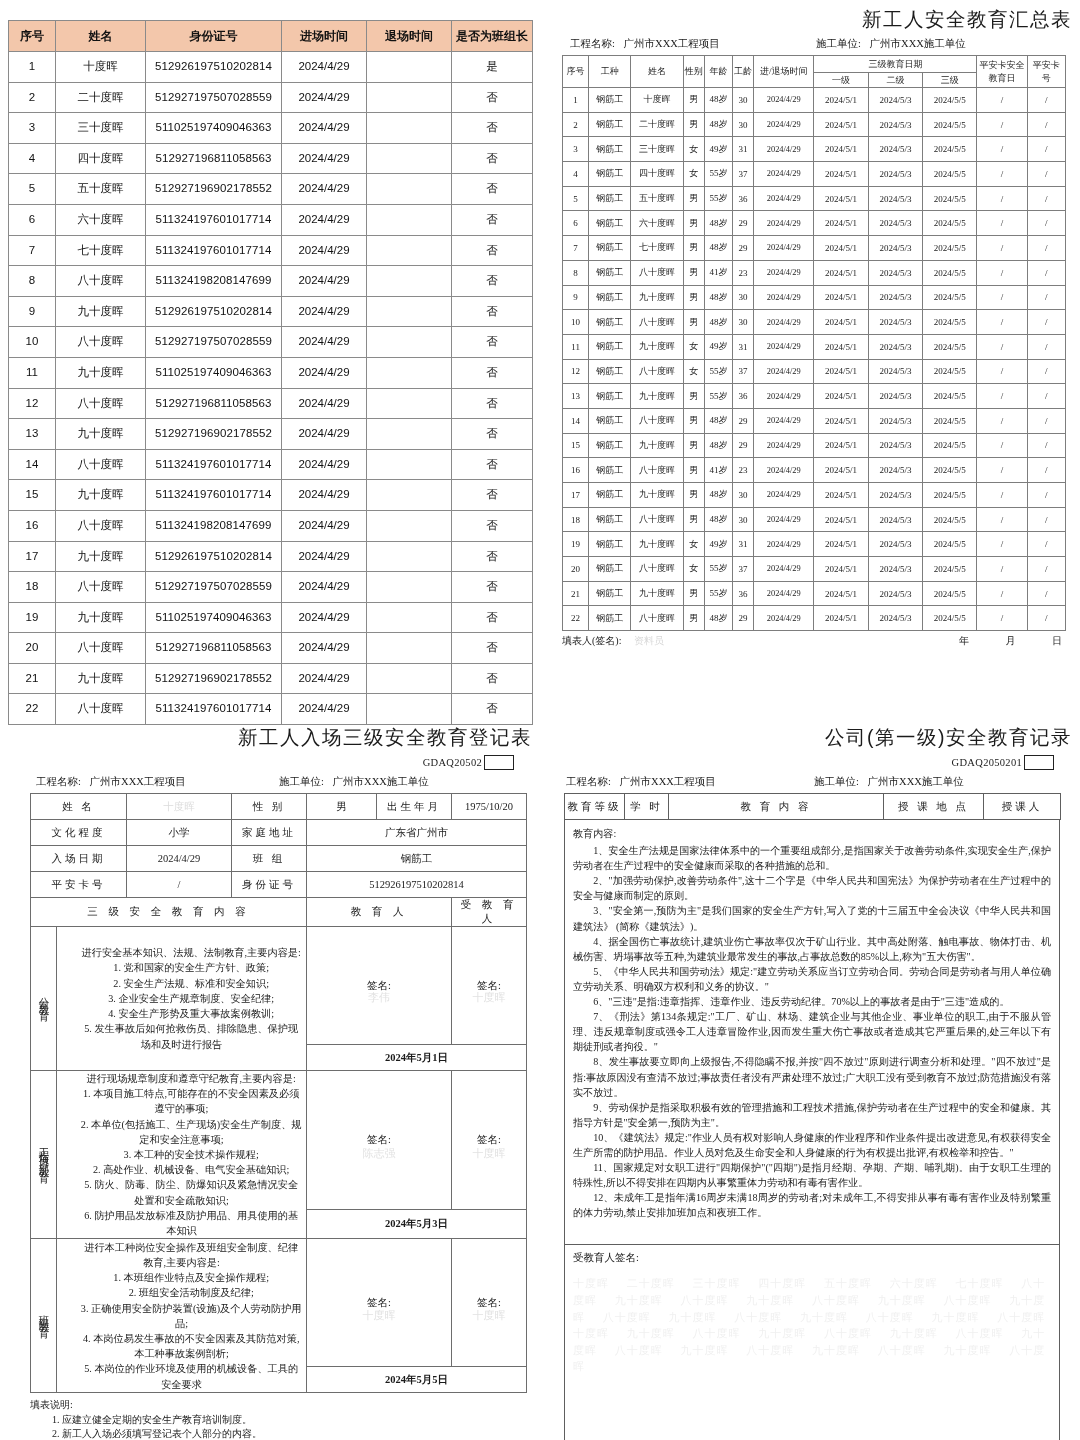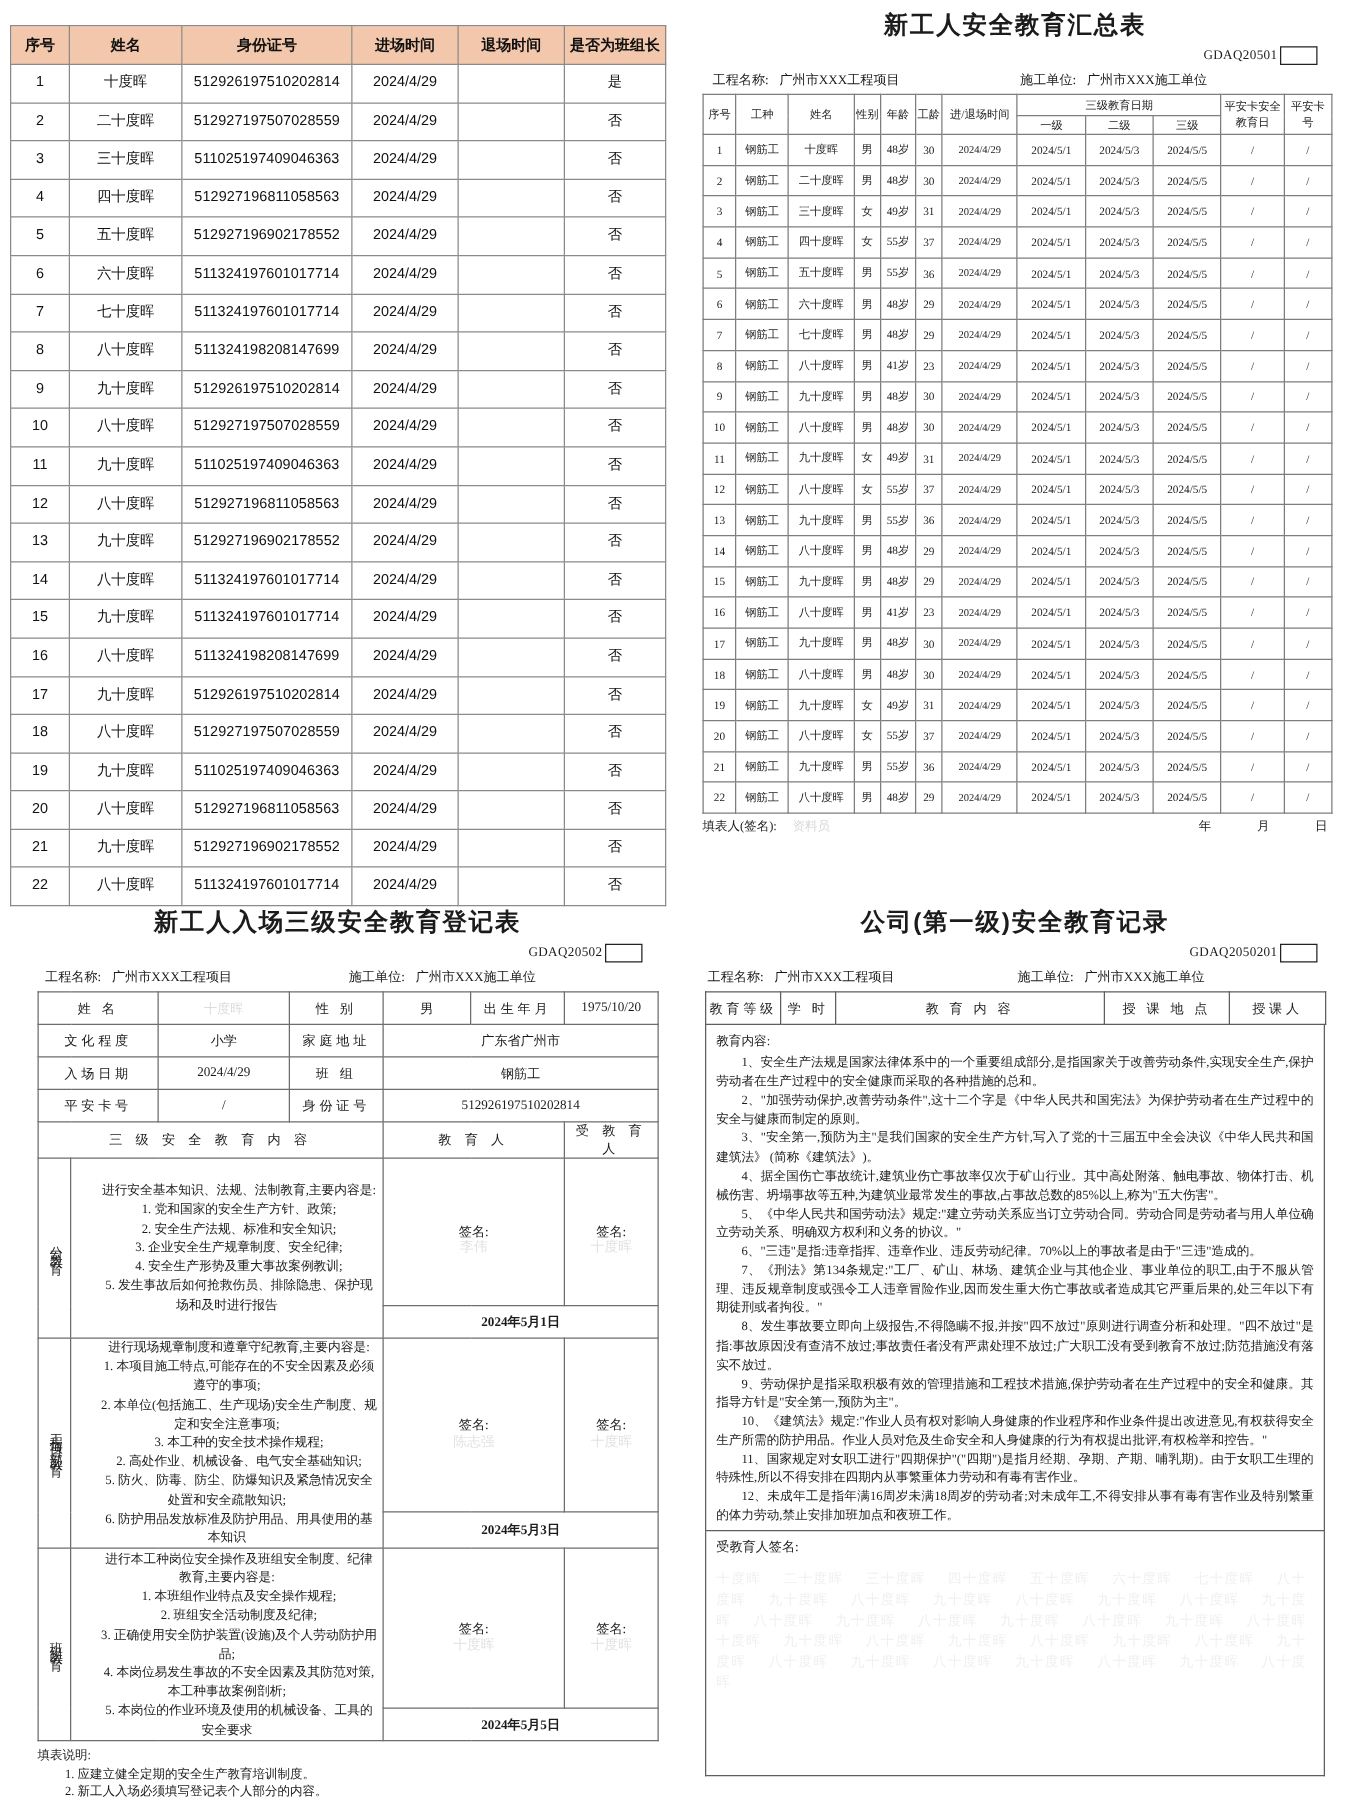--- a/index.html
+++ b/index.html
@@ -43,22 +43,22 @@
     font-weight: bold;
     font-size: 12px;
     height: 30px;
     line-height: 30px;
   }
   table.roster td.idnum { letter-spacing: .1px; }
 
   
   #summary-panel { left: 552px; top: 6px; width: 520px; }
   .doc-title {
-    text-align: center;
-    font-weight: bold;
+    text-align: right;
+    font-weight: normal;
     font-size: 19.5px;
     letter-spacing: 1.5px;
     font-family: "Liberation Sans", sans-serif;
     margin: 0 0 4px 0;
   }
   .doc-code-row {
     display: flex; justify-content: flex-end; align-items: center;
     padding-right: 18px; margin-bottom: 5px;
   }
   .doc-code { font-size: 10.5px; letter-spacing: .3px; }
@@ -142,21 +142,21 @@
     border-collapse: collapse; width: 496px; margin-left: 12px;
     table-layout: fixed; font-size: 10.5px;
   }
   table.rec td {
     border: 1px solid #5e5e5e; text-align: center; vertical-align: middle;
     height: 26px;
   }
   .rec-h { letter-spacing: 3px; }
   .rec-body {
     border: 1px solid #5e5e5e; border-top: none; width: 496px; margin-left: 12px;
-    padding: 6px 8px 4px 8px; font-size: 10.1px; line-height: 15.1px;
+    padding: 6px 8px 24px 8px; font-size: 10.1px; line-height: 15.1px;
     text-align: justify;
   }
   .rec-body .lead { display: block; margin-bottom: 2px; }
   .rec-body .it { display: block; text-indent: 2em; }
   .rec-sign {
     border: 1px solid #5e5e5e; border-top: none;
     width: 496px; margin-left: 12px; height: 196px;
     padding: 6px 8px; position: relative; font-size: 10.5px;
   }
   .rec-sign-names {
@@ -366,24 +366,20 @@
             <td>2024/4/29</td>
             <td></td>
             <td>否</td>
           </tr>
         </tbody>
     </table>
   </div>
 
   <div class="panel" id="summary-panel">
     <div class="doc-title">新工人安全教育汇总表</div>
-    <div class="doc-code-row">
-      <span class="doc-code">GDAQ20501</span>
-      <span class="doc-code-box"></span>
-    </div>
     <div class="meta-row">
       <div class="m1">
         <span class="meta-lbl">工程名称:</span>
         <span class="meta-val">广州市XXX工程项目</span>
       </div>
       <div class="m2">
         <span class="meta-lbl">施工单位:</span>
         <span class="meta-val">广州市XXX施工单位</span>
       </div>
     </div>

